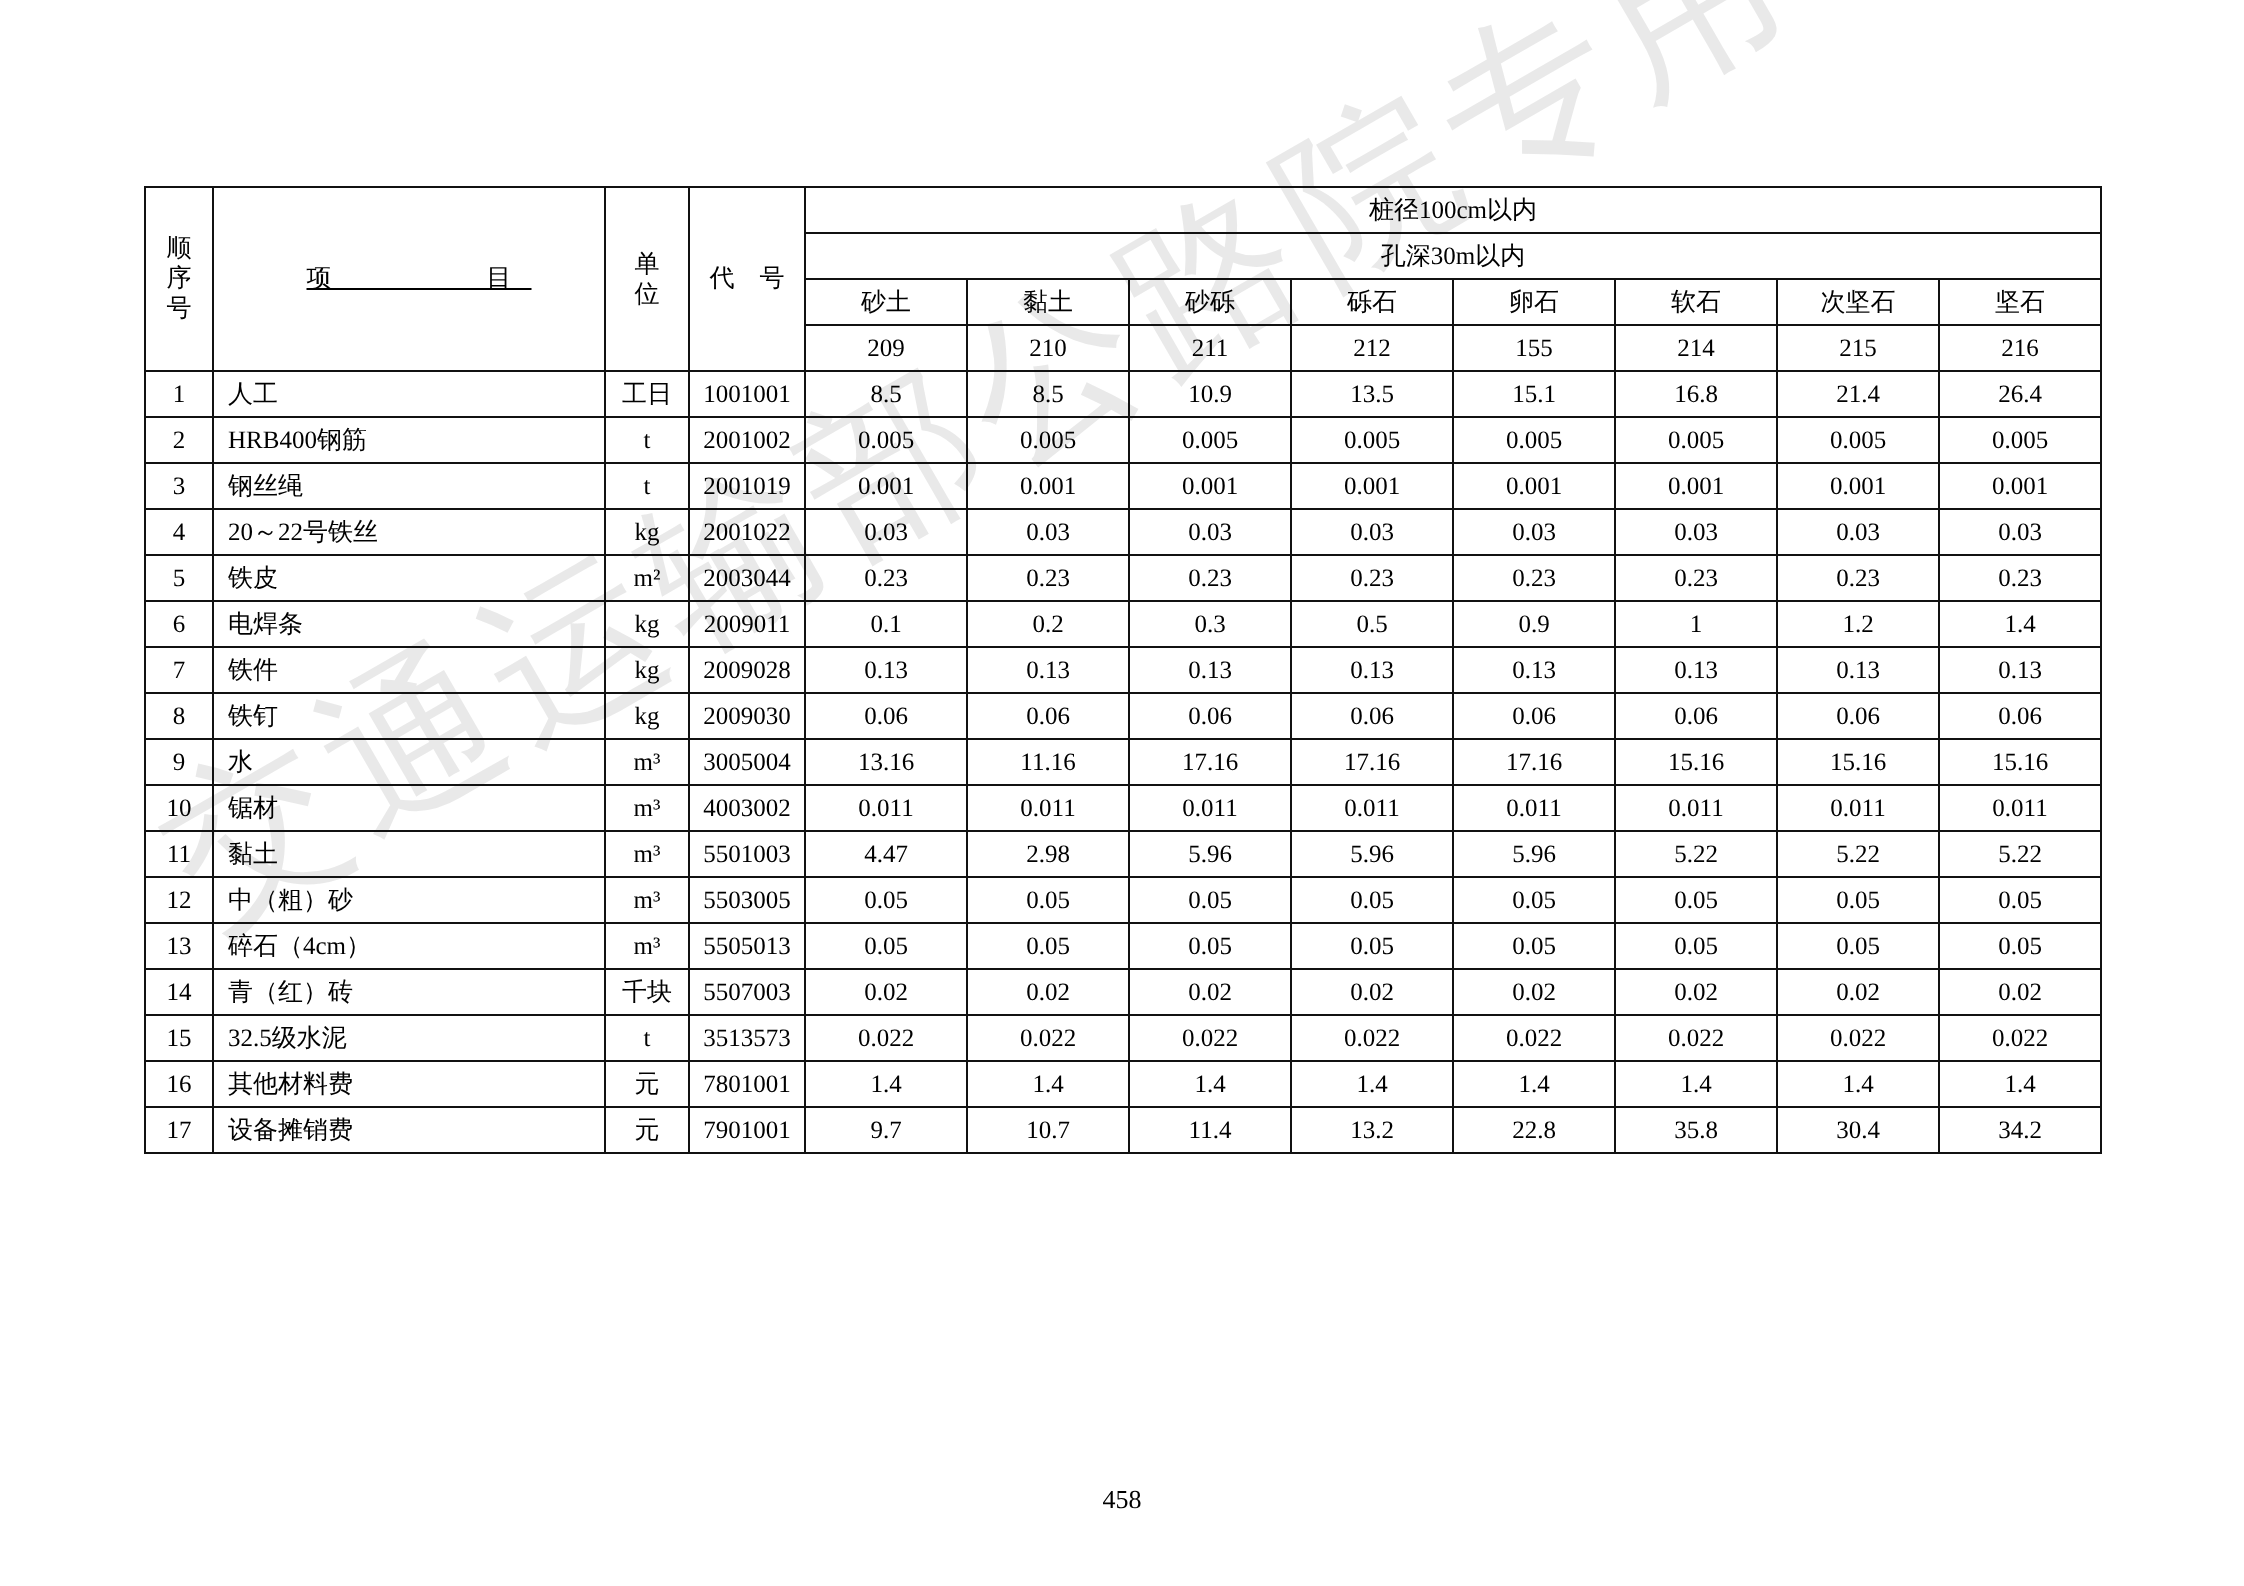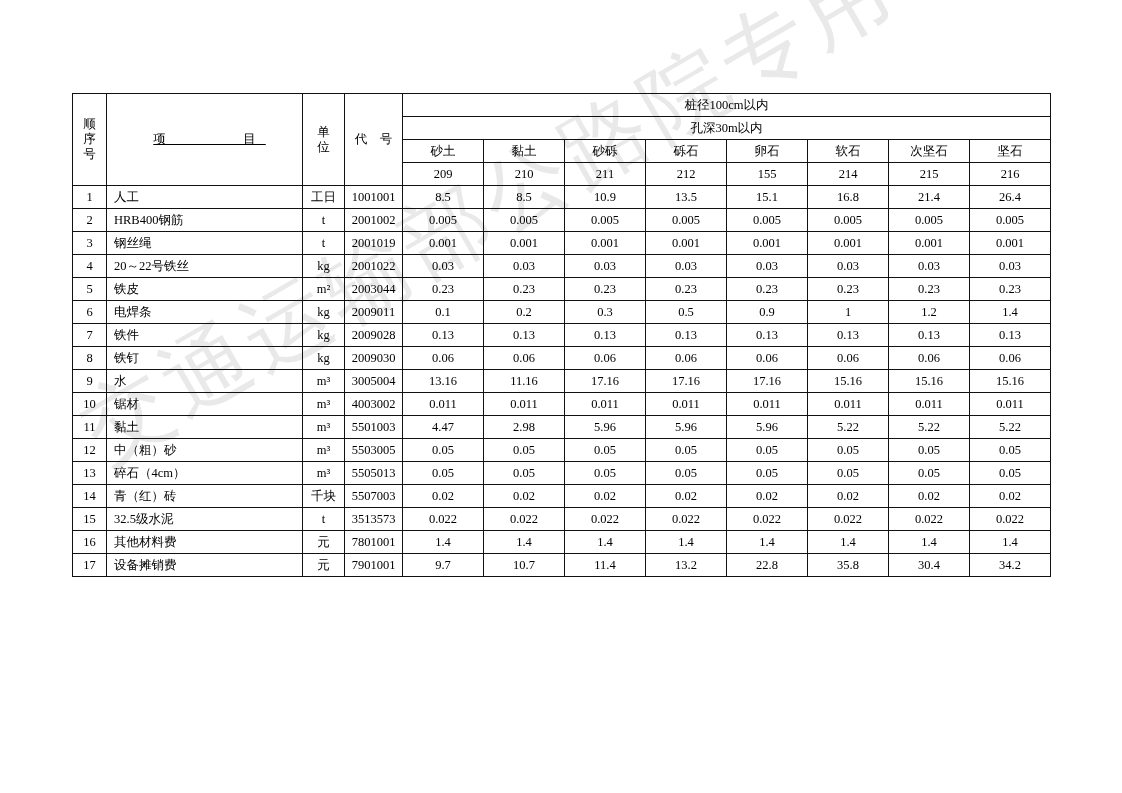--- a/index.html
+++ b/index.html
@@ -434,13 +434,14 @@
         <td>11.4</td>
         <td>13.2</td>
         <td>22.8</td>
         <td>35.8</td>
         <td>30.4</td>
         <td>34.2</td>
       </tr>
     </tbody>
   </table>
 
+  <div class="page-number">458</div>
 </div>
 
 </body></html>

